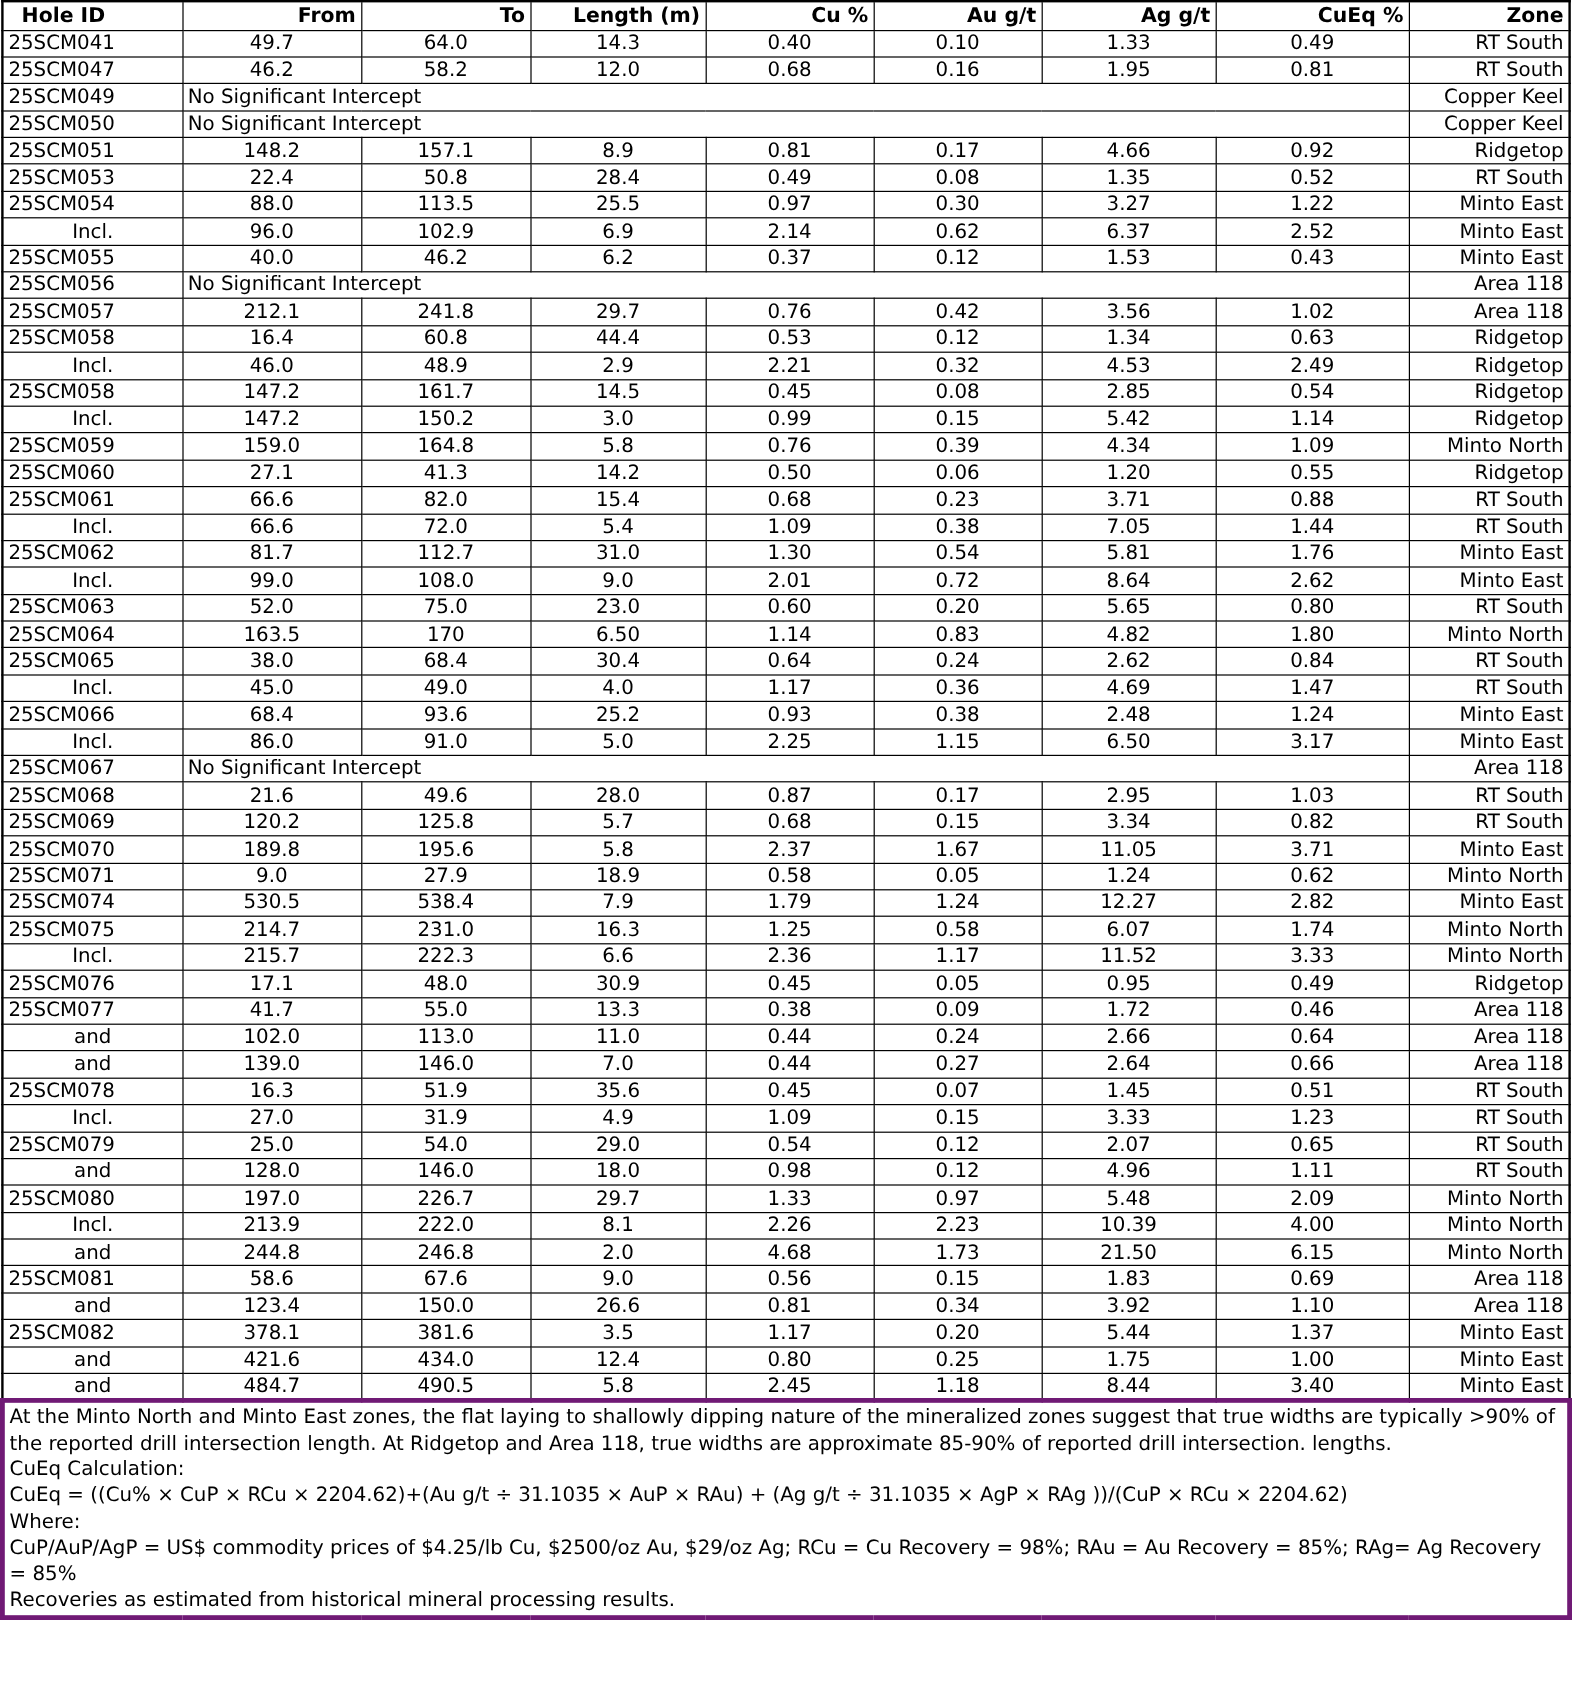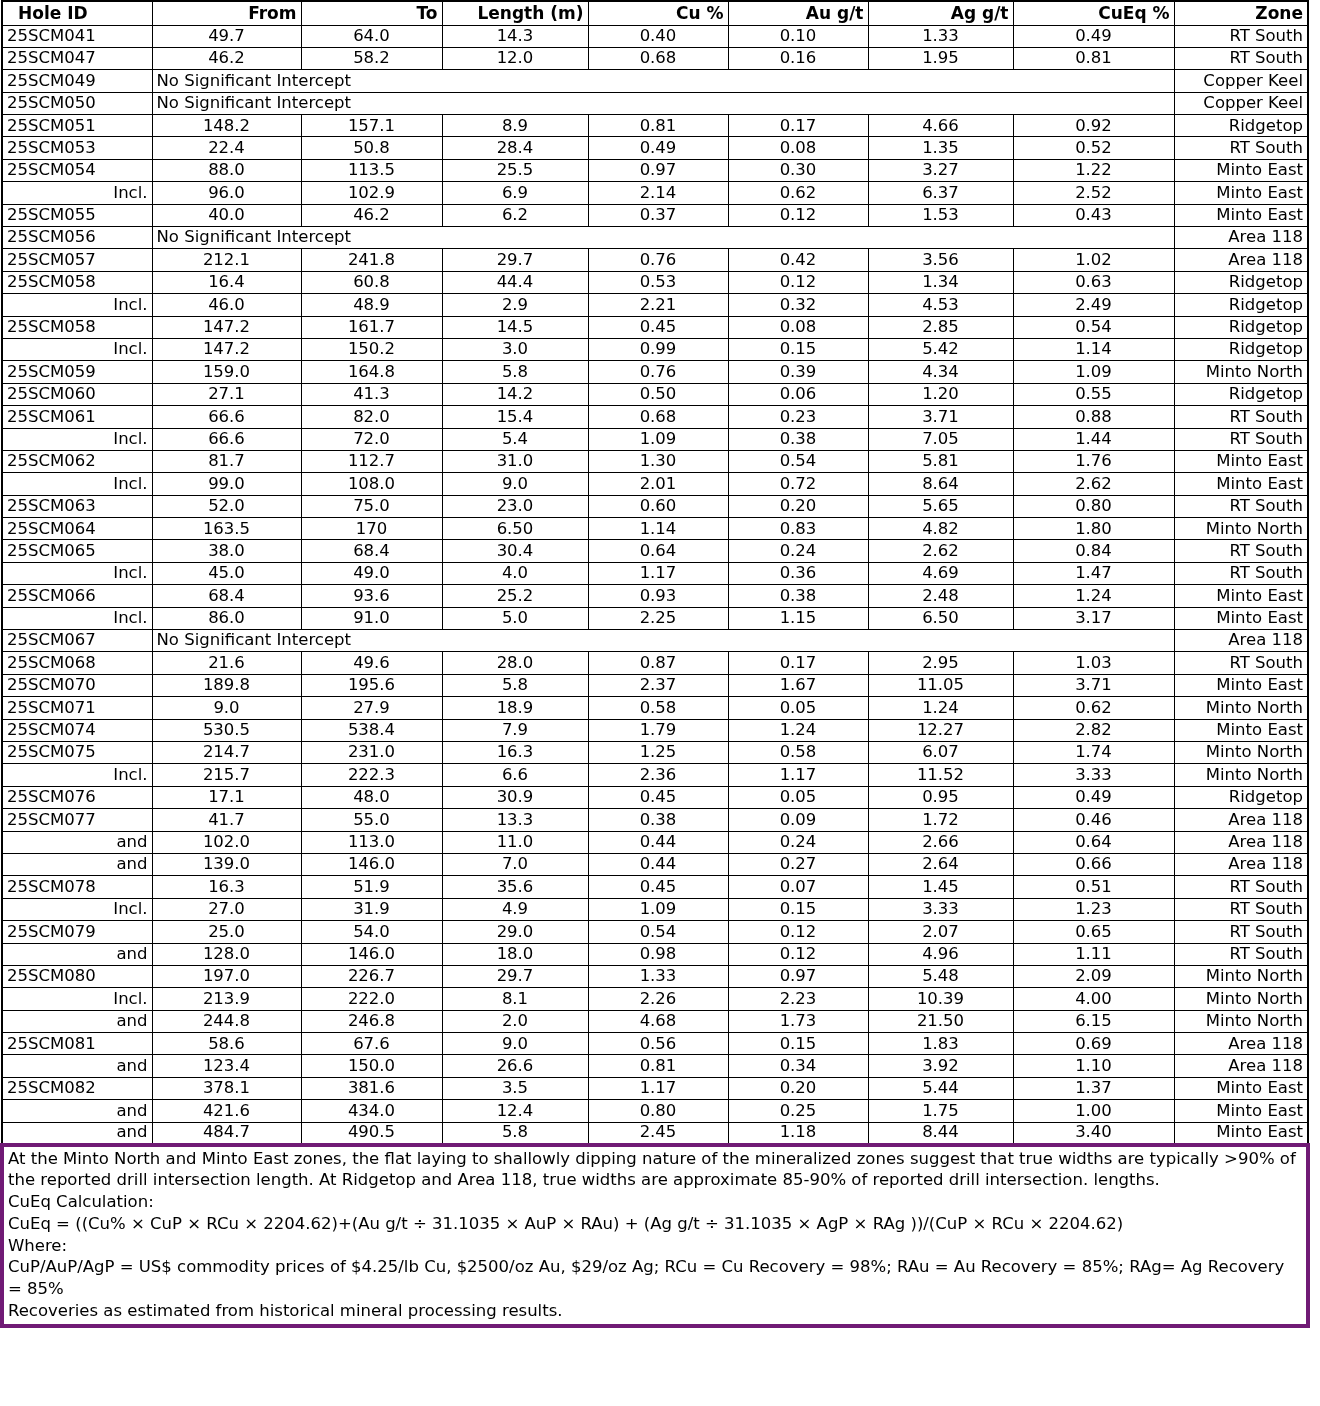--- a/index.html
+++ b/index.html
@@ -60,21 +60,21 @@
   }
   table.drill thead th.hole {
     text-align: left;
     padding-left: 15px;
   }
   td.holeid {
     text-align: left;
     padding-left: 3px;
   }
   td.sub {
-    text-align: right;
+    text-align: center;
     padding-right: 4px;
   }
   td.num {
     text-align: center;
   }
   td.zone {
     text-align: right;
   }
   td.nsi {
     text-align: left;
@@ -415,20 +415,31 @@
           <td class="num">21.6</td>
           <td class="num">49.6</td>
           <td class="num">28.0</td>
           <td class="num">0.87</td>
           <td class="num">0.17</td>
           <td class="num">2.95</td>
           <td class="num">1.03</td>
           <td class="zone">RT South</td>
         </tr>
         <tr>
+          <td class="holeid">25SCM069</td>
+          <td class="num">120.2</td>
+          <td class="num">125.8</td>
+          <td class="num">5.7</td>
+          <td class="num">0.68</td>
+          <td class="num">0.15</td>
+          <td class="num">3.34</td>
+          <td class="num">0.82</td>
+          <td class="zone">RT South</td>
+        </tr>
+        <tr>
           <td class="holeid">25SCM070</td>
           <td class="num">189.8</td>
           <td class="num">195.6</td>
           <td class="num">5.8</td>
           <td class="num">2.37</td>
           <td class="num">1.67</td>
           <td class="num">11.05</td>
           <td class="num">3.71</td>
           <td class="zone">Minto East</td>
         </tr>

